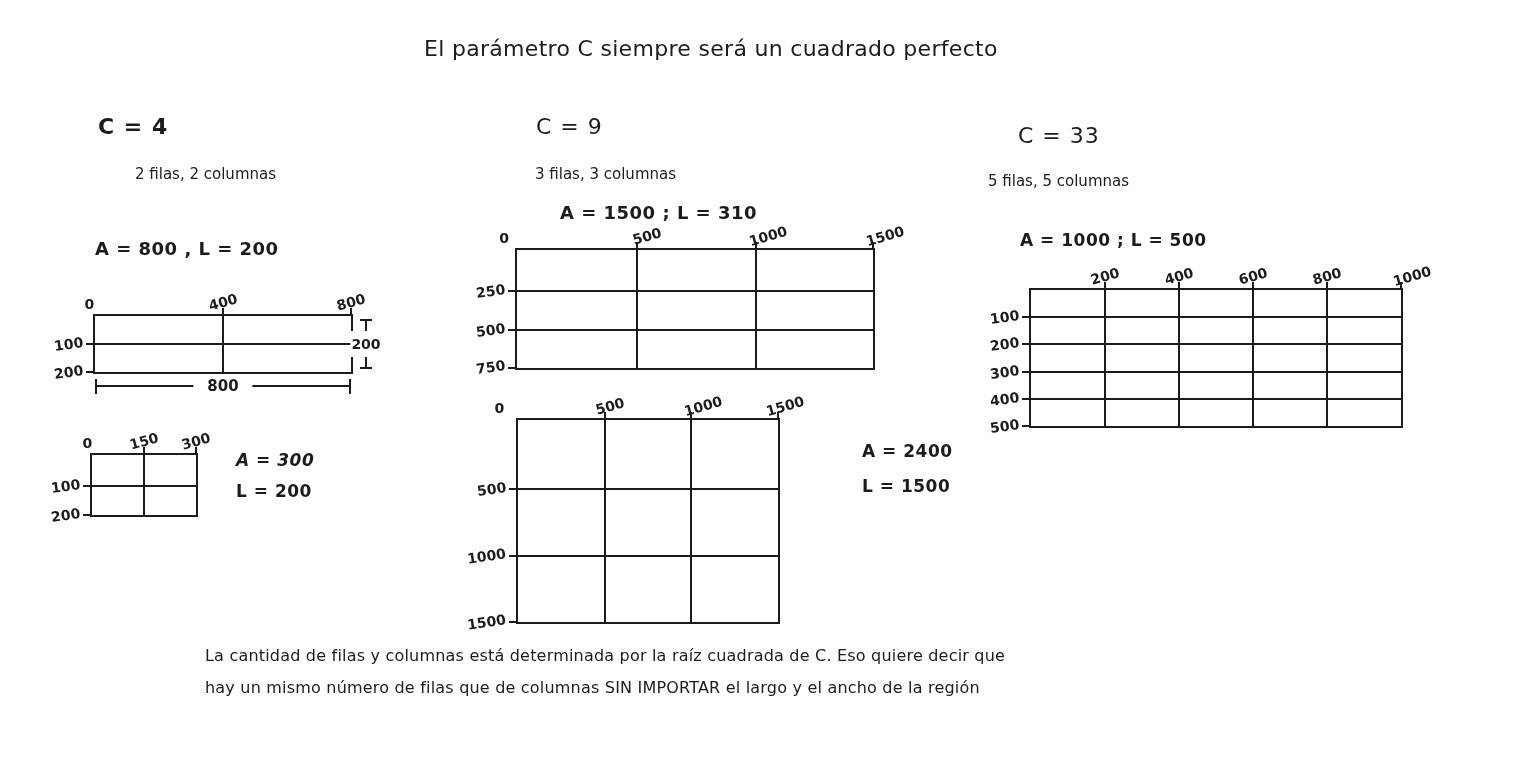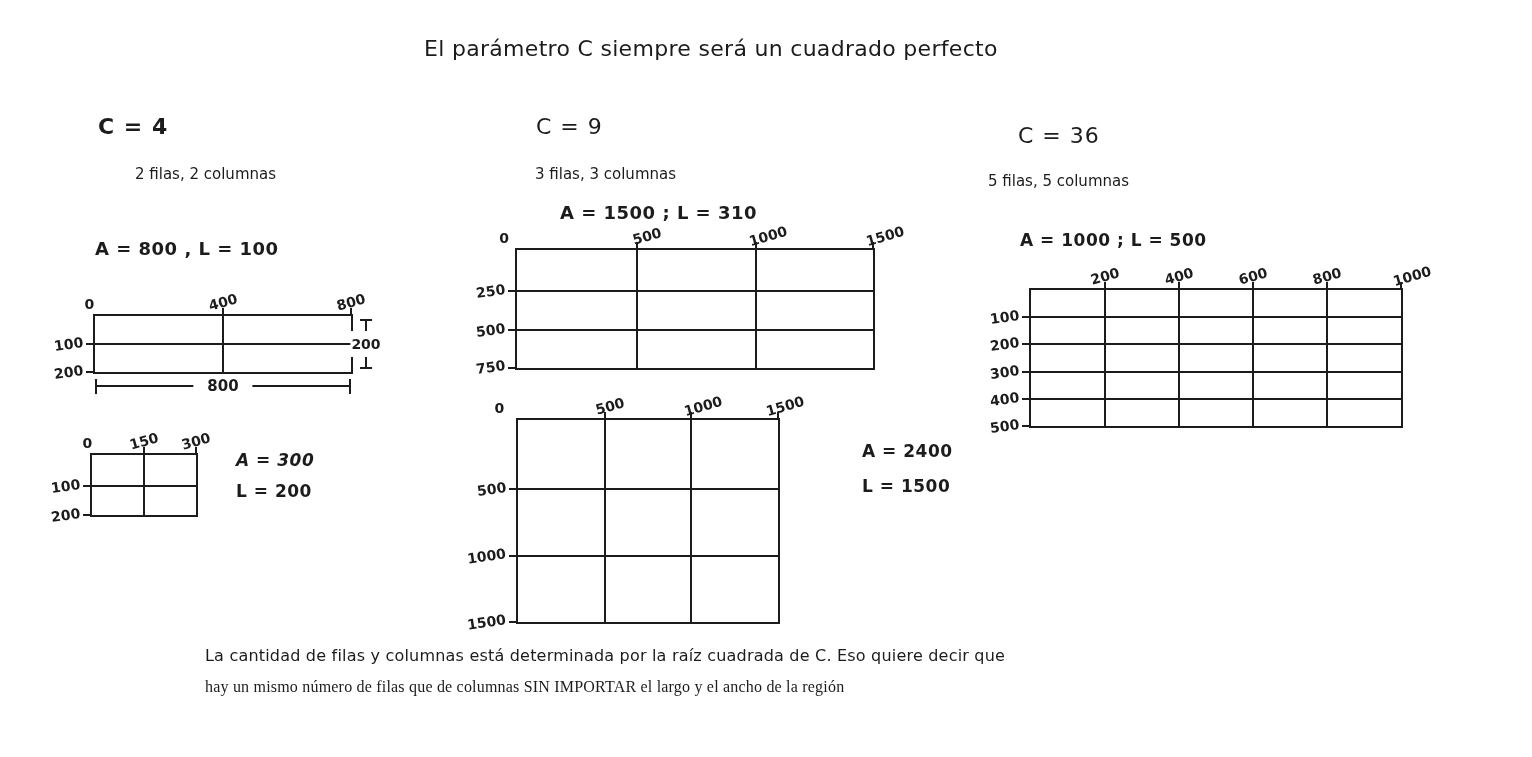--- a/index.html
+++ b/index.html
@@ -44,21 +44,21 @@
   .dim-right .dim-label{position:absolute;left:50%;top:50%;transform:translate(-50%,-50%);
     background:#fff;padding:5px 1px;font-size:14px;font-weight:bold;}
 </style>
 </head>
 <body>
 
 <div class="abs title" style="left:424px;top:36px;">El parámetro C siempre será un cuadrado perfecto</div>
 
 <div class="abs heading" style="left:98px;top:114px;font-weight:bold;">C = 4</div>
 <div class="abs subheading" style="left:135px;top:165px;">2 filas, 2 columnas</div>
-<div class="abs params" style="left:95px;top:238px;">A = 800 ,  L = 100</div>
+<div class="abs params" style="left:95px;top:238px;">A = 800 ,  L = 200</div>
 
 <div class="grid" style="left:93px;top:314px;width:260px;height:60px;">
   <div class="vline" style="left:50%;"></div>
   <div class="hline" style="top:50%;"></div>
 
   <div class="tk-t" style="left:50%;"></div>
   <div class="tk-t" style="left:100%;"></div>
   <div class="tk-l" style="top:50%;"></div>
   <div class="tk-l" style="top:100%;"></div>
 
@@ -147,21 +147,21 @@
   <span class="num num-top" style="left:102.5%;">1500</span>
 
   <span class="num num-left" style="top:34%;">500</span>
   <span class="num num-left" style="top:67.5%;">1000</span>
   <span class="num num-left" style="top:100%;">1500</span>
 </div>
 
 <div class="abs note" style="left:862px;top:441px;">A = 2400</div>
 <div class="abs note" style="left:862px;top:476px;">L = 1500</div>
 
-<div class="abs heading" style="left:1018px;top:123px;">C = 36</div>
+<div class="abs heading" style="left:1018px;top:123px;">C = 33</div>
 <div class="abs subheading" style="left:988px;top:172px;text-align:right;">5 filas, 5 columnas</div>
 <div class="abs params" style="left:1020px;top:230px;font-size:17px;">A = 1000 ;  L = 500</div>
 
 <div class="grid" style="left:1029px;top:288px;width:374px;height:140px;">
   <div class="vline" style="left:20%;"></div>
   <div class="vline" style="left:40%;"></div>
   <div class="vline" style="left:60%;"></div>
   <div class="vline" style="left:80%;"></div>
   <div class="hline" style="top:20%;"></div>
   <div class="hline" style="top:40%;"></div>
@@ -186,13 +186,13 @@
   <span class="num num-top" style="left:103%;">1000</span>
 
   <span class="num num-left" style="top:20%;">100</span>
   <span class="num num-left" style="top:40%;">200</span>
   <span class="num num-left" style="top:60%;">300</span>
   <span class="num num-left" style="top:80%;">400</span>
   <span class="num num-left" style="top:100%;">500</span>
 </div>
 
 <div class="abs footer-line" style="left:205px;top:646px;">La cantidad de filas y columnas está determinada por la raíz cuadrada de C. Eso quiere decir que</div>
-<div class="abs footer-line" style="left:205px;top:678px;font-family:Liberation Serif, serif;">hay un mismo número de filas que de columnas SIN IMPORTAR el largo y el ancho de la región</div>
+<div class="abs footer-line" style="left:205px;top:678px;">hay un mismo número de filas que de columnas SIN IMPORTAR el largo y el ancho de la región</div>
 
 </body></html>

